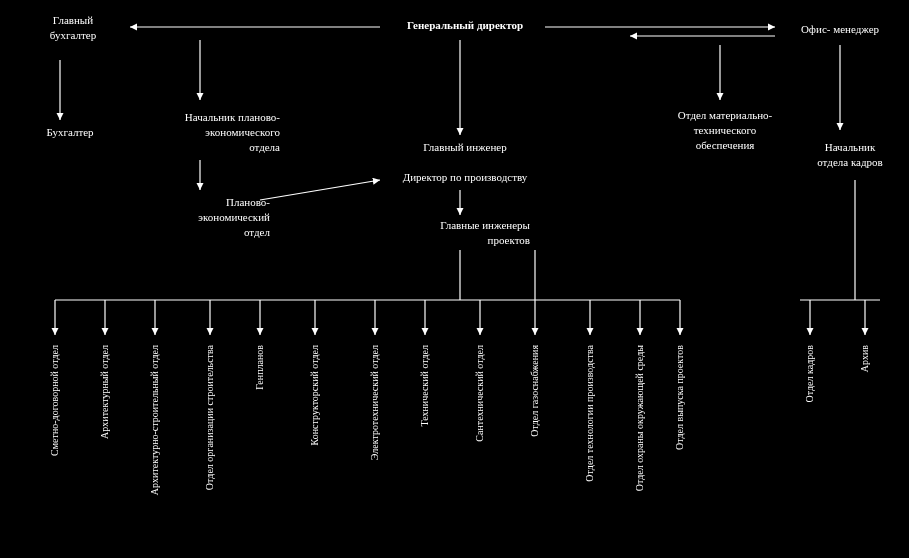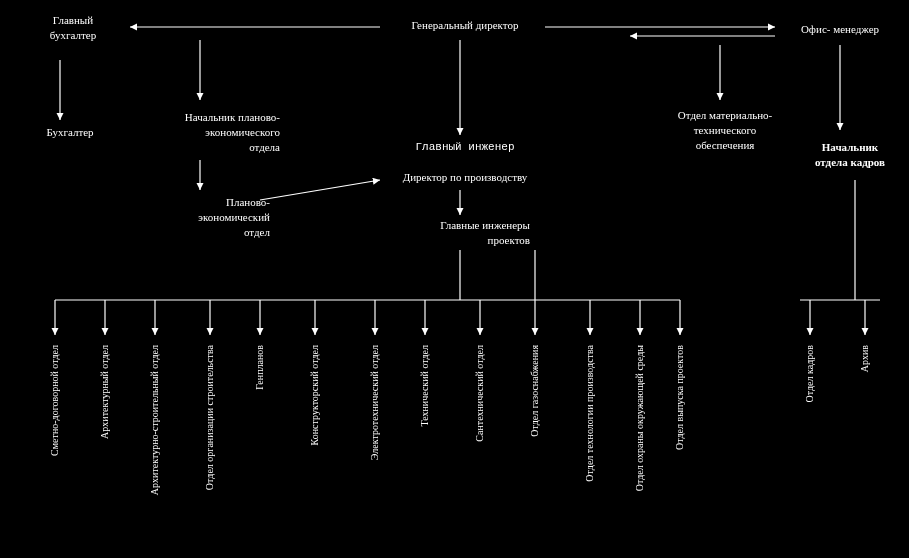--- a/index.html
+++ b/index.html
@@ -80,39 +80,39 @@
   <line x1="425" y1="300" x2="425" y2="335" marker-end="url(#ah)"></line>
   <line x1="480" y1="300" x2="480" y2="335" marker-end="url(#ah)"></line>
   <line x1="535" y1="300" x2="535" y2="335" marker-end="url(#ah)"></line>
   <line x1="590" y1="300" x2="590" y2="335" marker-end="url(#ah)"></line>
   <line x1="640" y1="300" x2="640" y2="335" marker-end="url(#ah)"></line>
   <line x1="680" y1="300" x2="680" y2="335" marker-end="url(#ah)"></line>
   <line x1="810" y1="300" x2="810" y2="335" marker-end="url(#ah)"></line>
   <line x1="865" y1="300" x2="865" y2="335" marker-end="url(#ah)"></line>
 </svg>
 
-<div class="node" style="left:380px; top:18px; width:170px;">Генеральный директор</div>
+<div class="node" style="left:380px; top:18px; width:170px;font-weight:bold;">Генеральный директор</div>
 <div class="node" style="left:28px; top:13px; width:90px;">Главный
 бухгалтер</div>
 <div class="node" style="left:30px; top:125px; width:80px;">Бухгалтер</div>
 <div class="node" style="left:140px; top:110px; width:140px;text-align:right;">Начальник планово-
 экономического
 отдела</div>
 <div class="node" style="left:150px; top:195px; width:120px;text-align:right;">Планово-
 экономический
 отдел</div>
-<div class="node" style="left:395px; top:140px; width:140px;font-family:Liberation Mono, monospace;">Главный инженер</div>
+<div class="node" style="left:395px; top:140px; width:140px;">Главный инженер</div>
 <div class="node" style="left:370px; top:170px; width:190px;">Директор по производству</div>
 <div class="node" style="left:400px; top:218px; width:130px;text-align:right;">Главные инженеры
 проектов</div>
 <div class="node" style="left:650px; top:108px; width:150px;">Отдел материально-
 технического
 обеспечения</div>
 <div class="node" style="left:780px; top:22px; width:120px;text-align:center;">Офис- менеджер</div>
-<div class="node" style="left:800px; top:140px; width:100px;font-weight:bold;">Начальник
+<div class="node" style="left:800px; top:140px; width:100px;">Начальник
 отдела кадров</div>
 
 <div class="vlabel" style="left:48px;  top:345px;">Сметно-договорной отдел</div>
 <div class="vlabel" style="left:98px;  top:345px;">Архитектурный отдел</div>
 <div class="vlabel" style="left:148px; top:345px;">Архитектурно-строительный отдел</div>
 <div class="vlabel" style="left:203px; top:345px;">Отдел организации строительства</div>
 <div class="vlabel" style="left:253px; top:345px;">Генпланов</div>
 <div class="vlabel" style="left:308px; top:345px;">Конструкторский отдел</div>
 <div class="vlabel" style="left:368px; top:345px;">Электротехнический отдел</div>
 <div class="vlabel" style="left:418px; top:345px;">Технический отдел</div>

